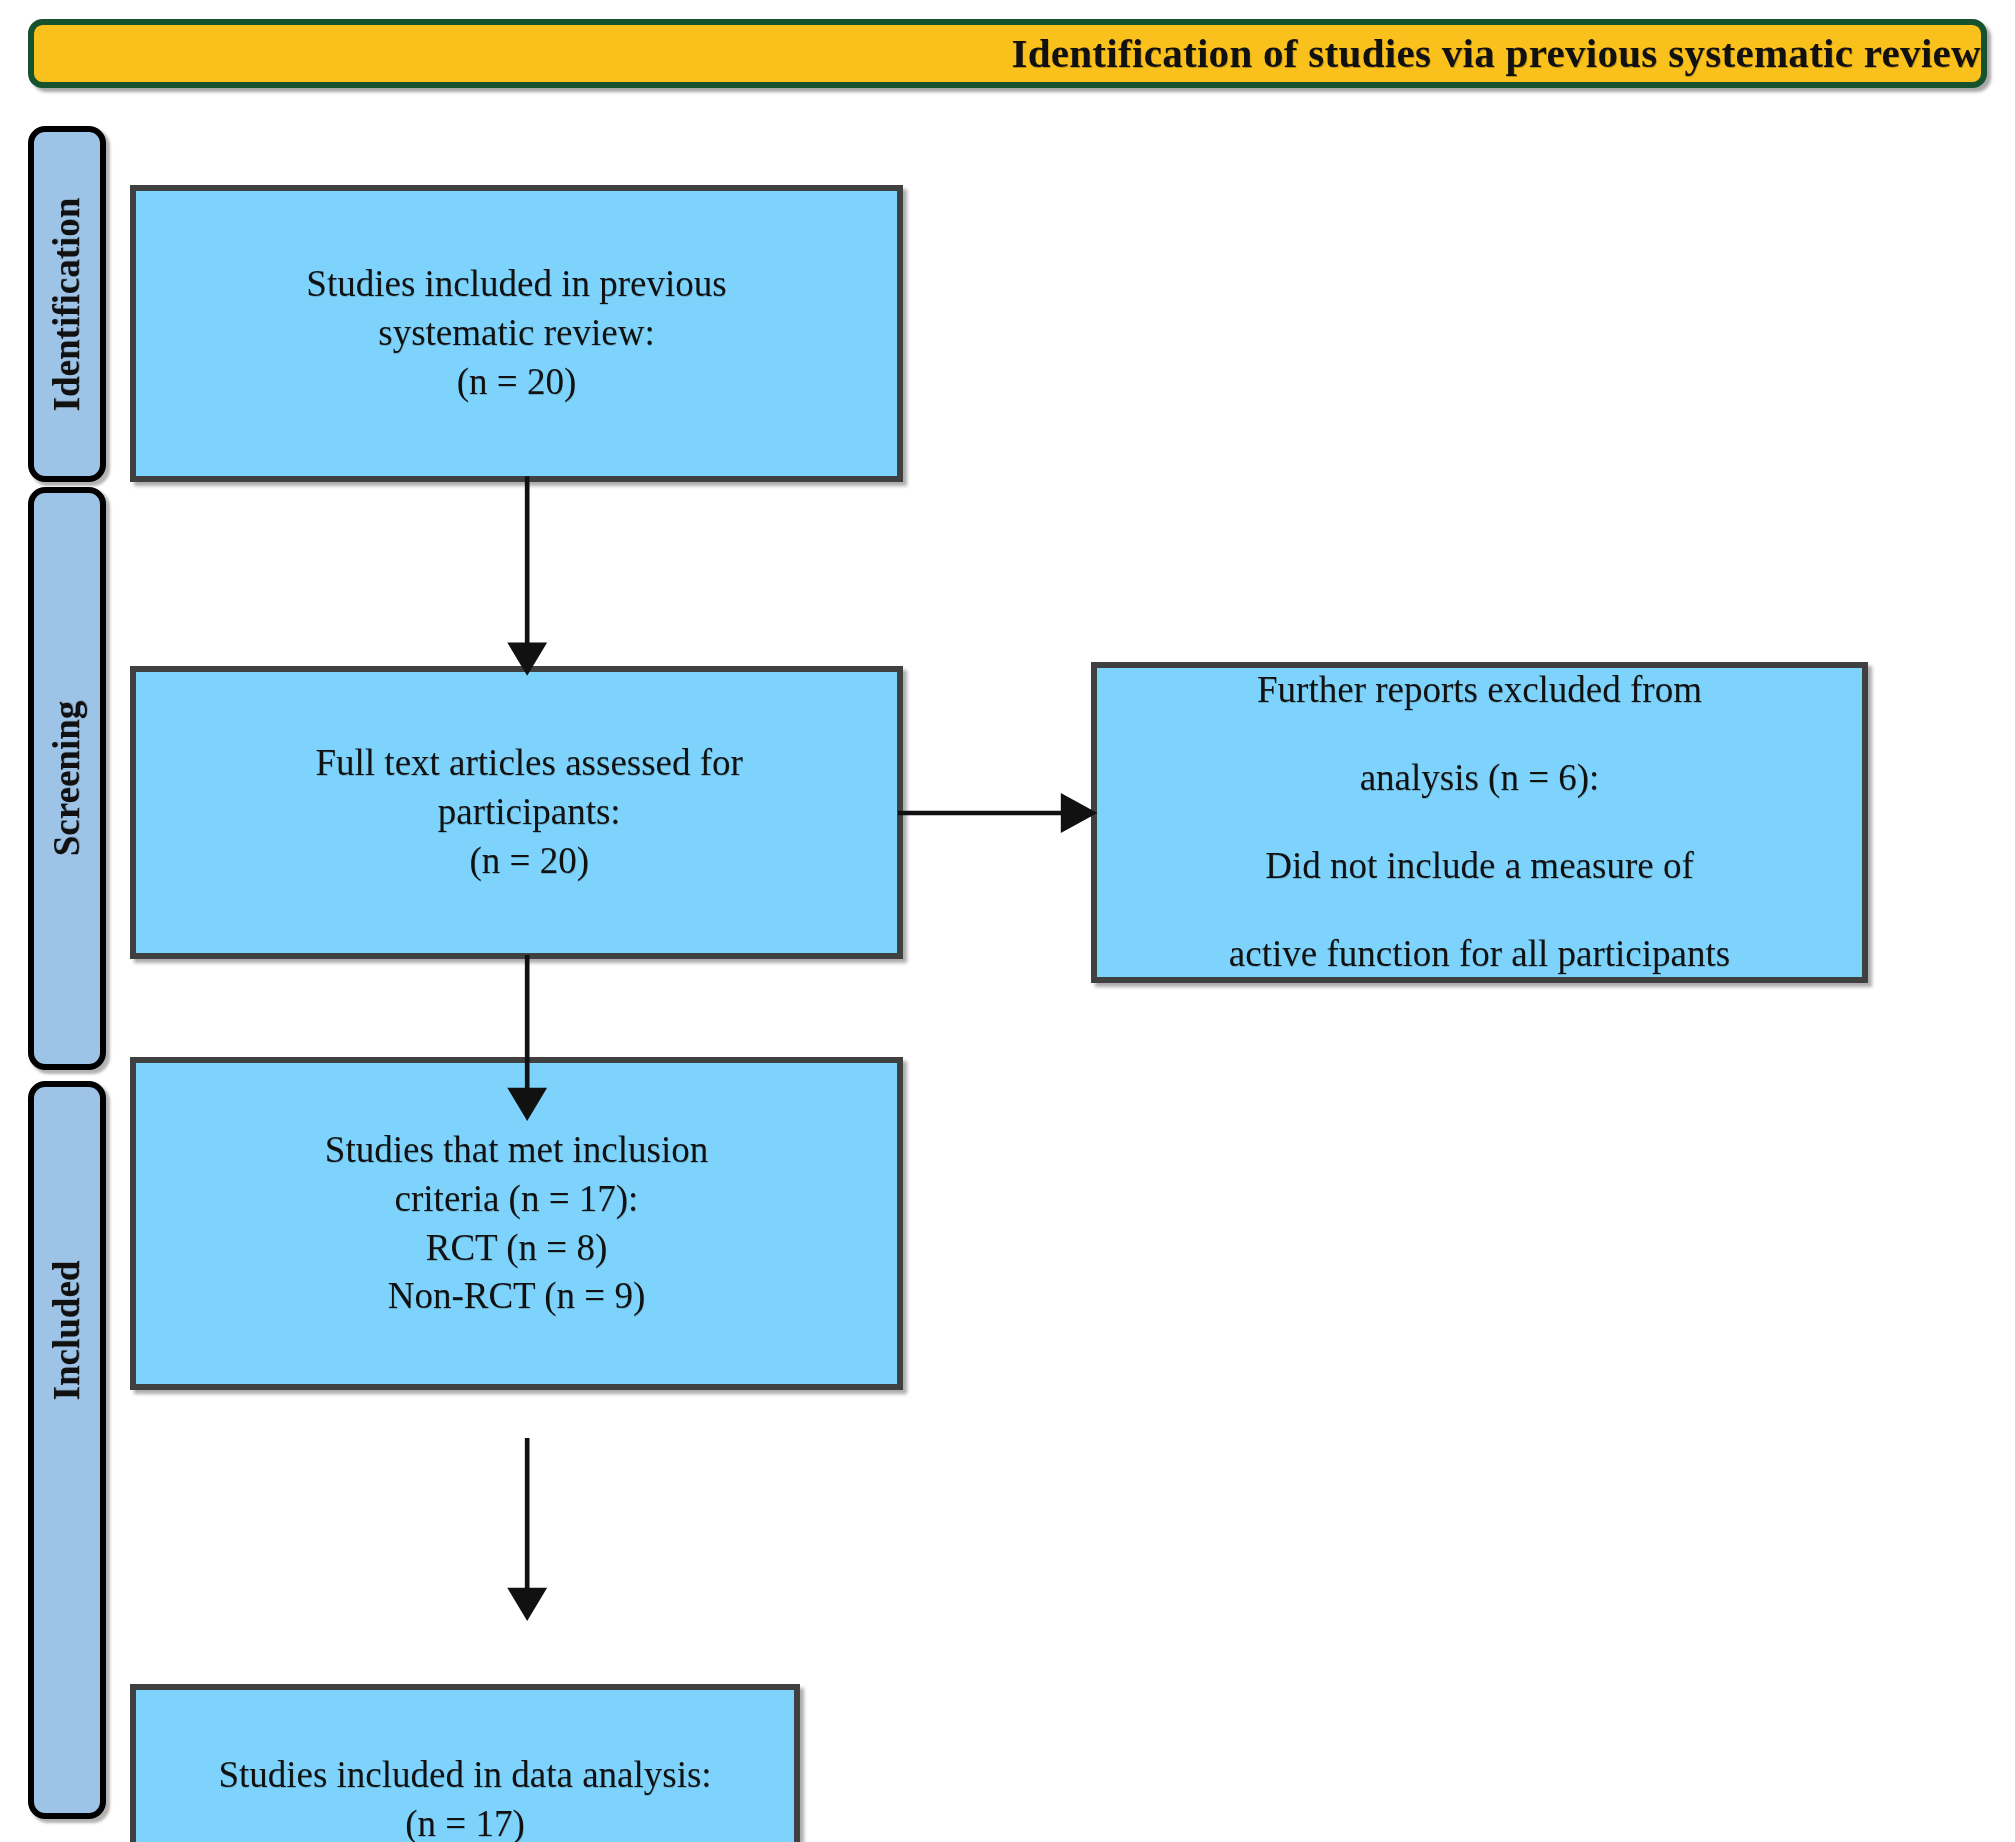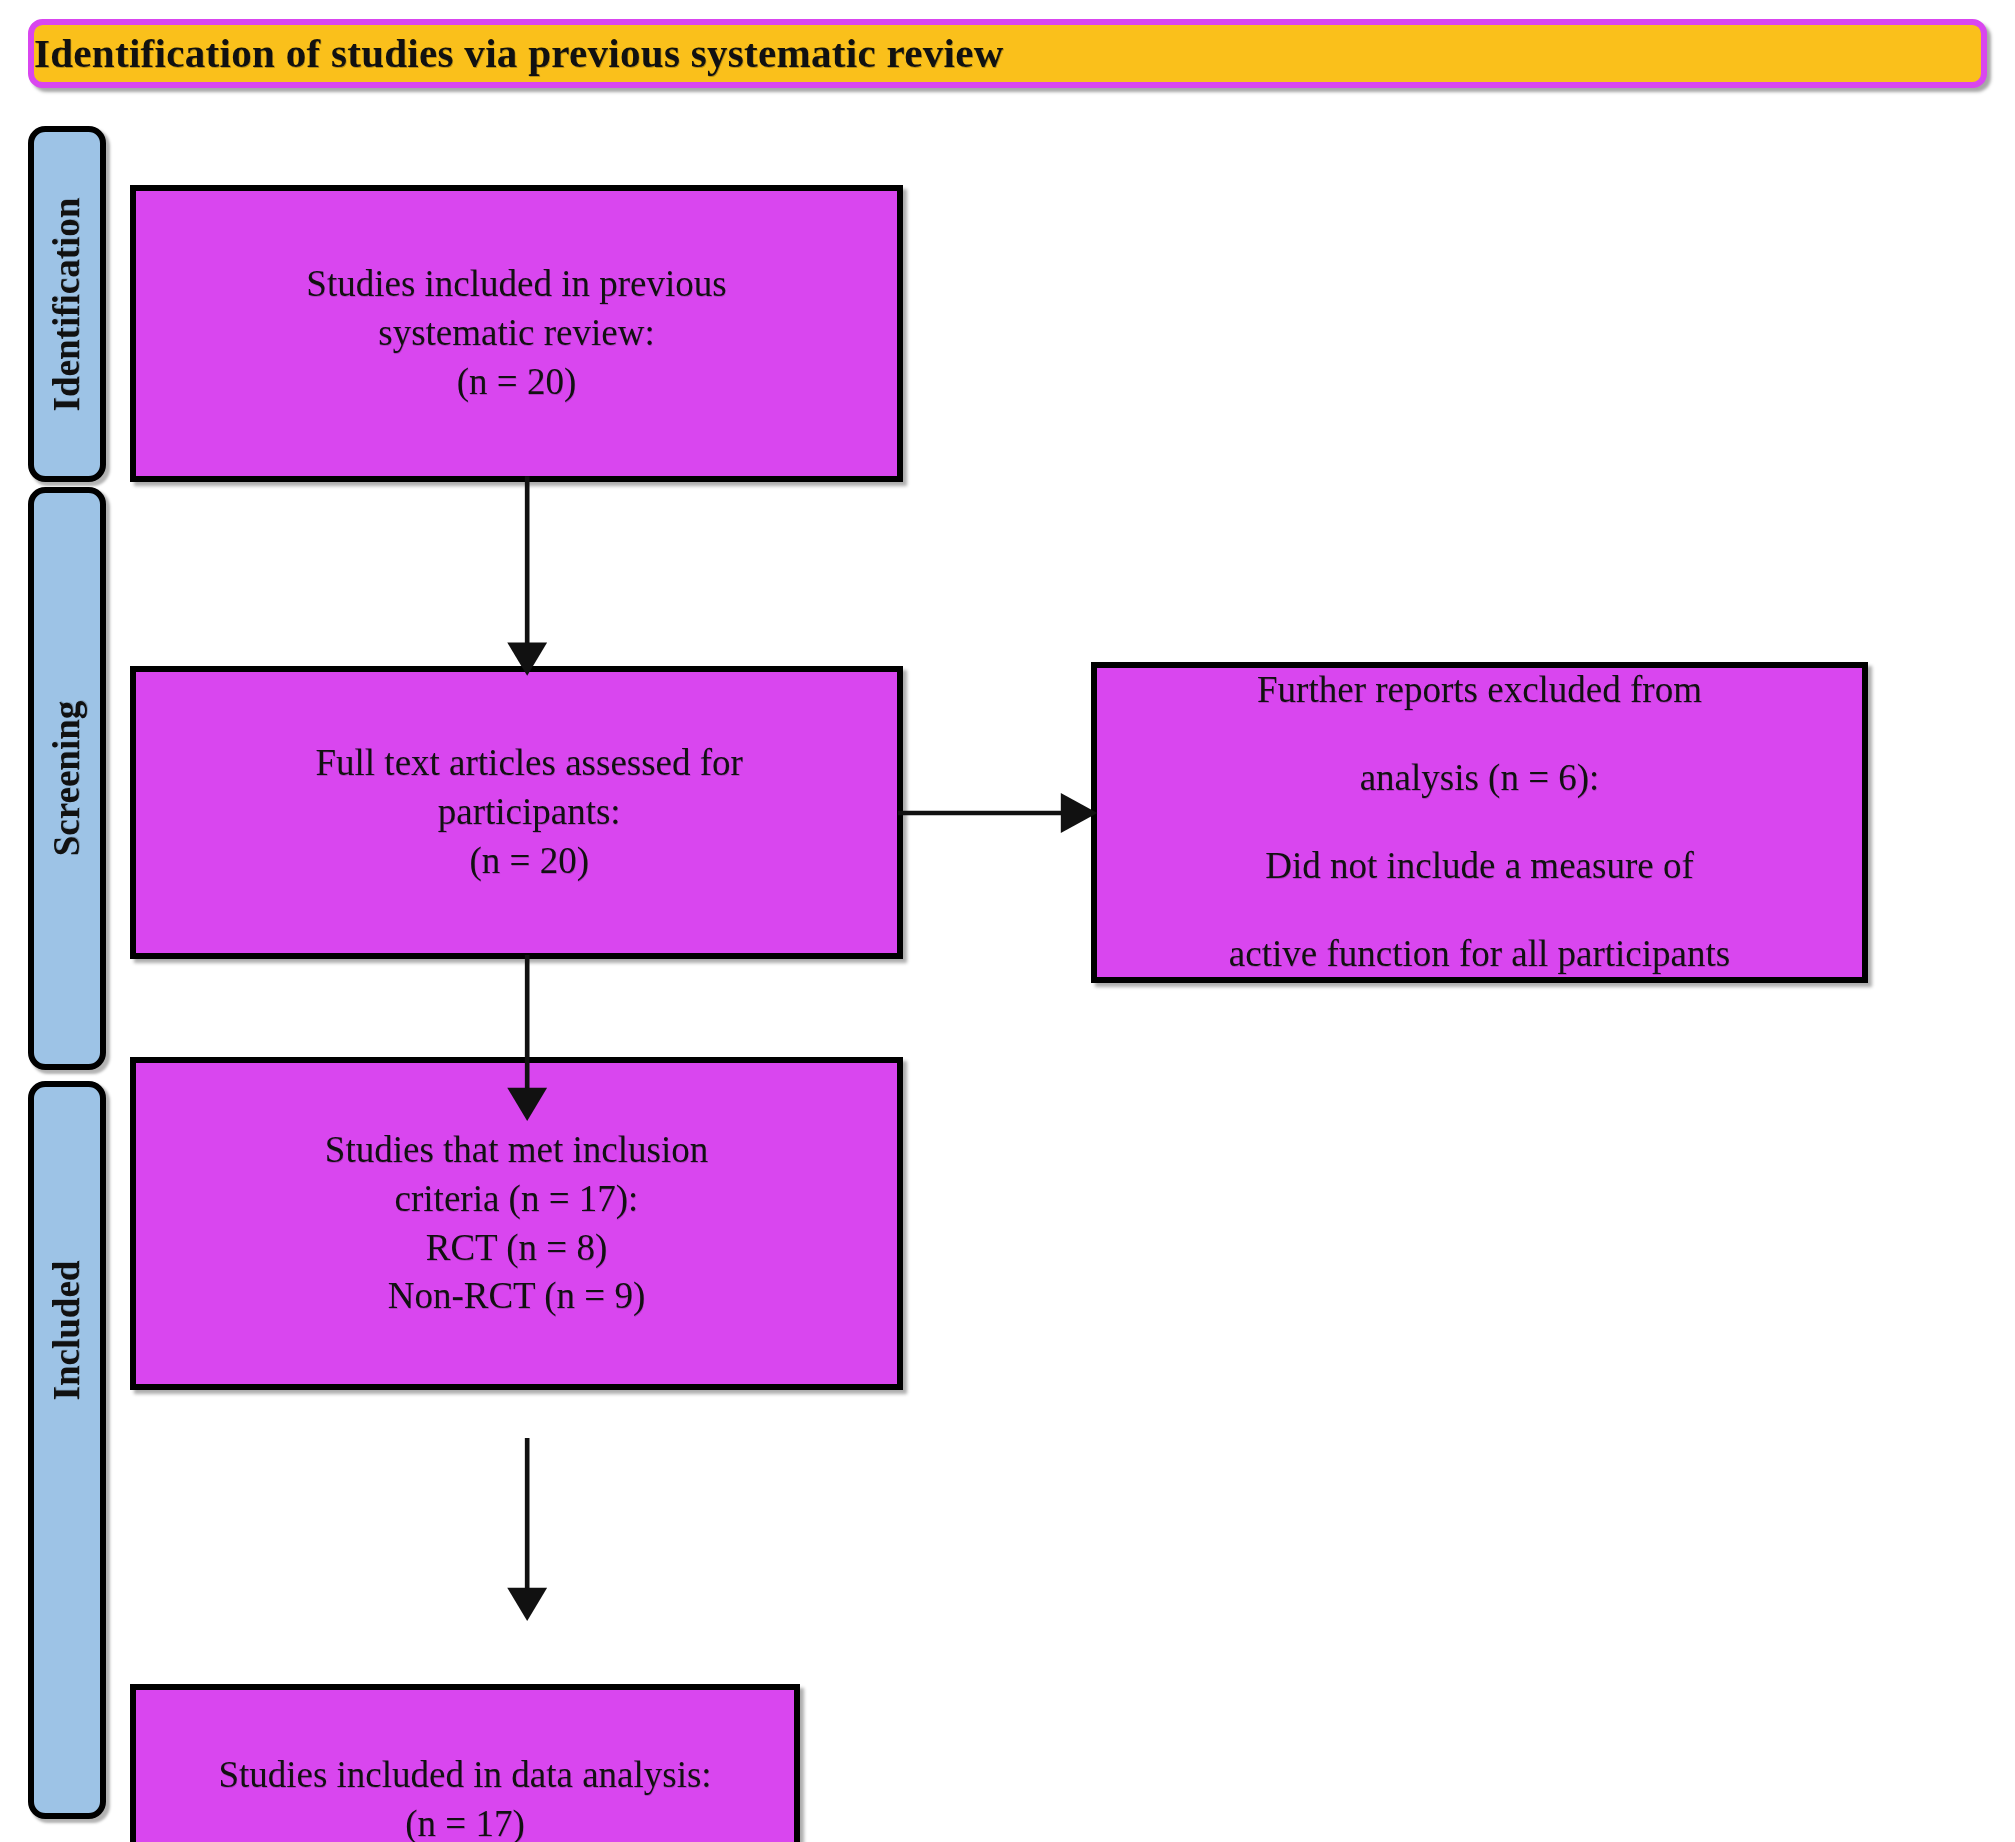--- a/index.html
+++ b/index.html
@@ -18,25 +18,25 @@
   }
 
   
   .header-bar {
     position: absolute;
     left: 28px;
     top: 18.6px;
     width: 1959px;
     height: 69px;
     background: #FAC01B;
-    border: 6px solid #d946ef;
+    border: 6px solid #14532d;
     border-radius: 14.6px;
     display: flex;
     align-items: center;
-    justify-content: flex-start;
+    justify-content: flex-end;
     box-shadow: 4px 4px 3.3px rgba(0,0,0,0.35);
   }
   .header-title {
     font-size: 41px;
     font-weight: bold;
     color: #111111;
     letter-spacing: 0.3px;
     white-space: nowrap;
     text-shadow: 0.7px 0.7px 0 rgba(0,0,0,0.25);
   }
@@ -65,22 +65,22 @@
     text-shadow: 0.7px 0.7px 0 rgba(0,0,0,0.2);
   }
   #rail-identification { top: 126px;  height: 356px; }
   #rail-screening      { top: 487px;  height: 583px; }
   #rail-included       { top: 1081px; height: 738px; }
   #rail-included .rail-label { transform: rotate(-90deg) translateX(120px); }
 
   
   .flow-box {
     position: absolute;
-    background: #d946ef;
-    border: 6px solid #000000;
+    background: #7dd3fc;
+    border: 6px solid #404040;
     display: flex;
     flex-direction: column;
     align-items: center;
     justify-content: center;
     box-shadow: 4px 4px 3.3px rgba(0,0,0,0.32);
     padding: 4px 14.6px;
   }
   .flow-line {
     font-size: 37px;
     color: #111111;

